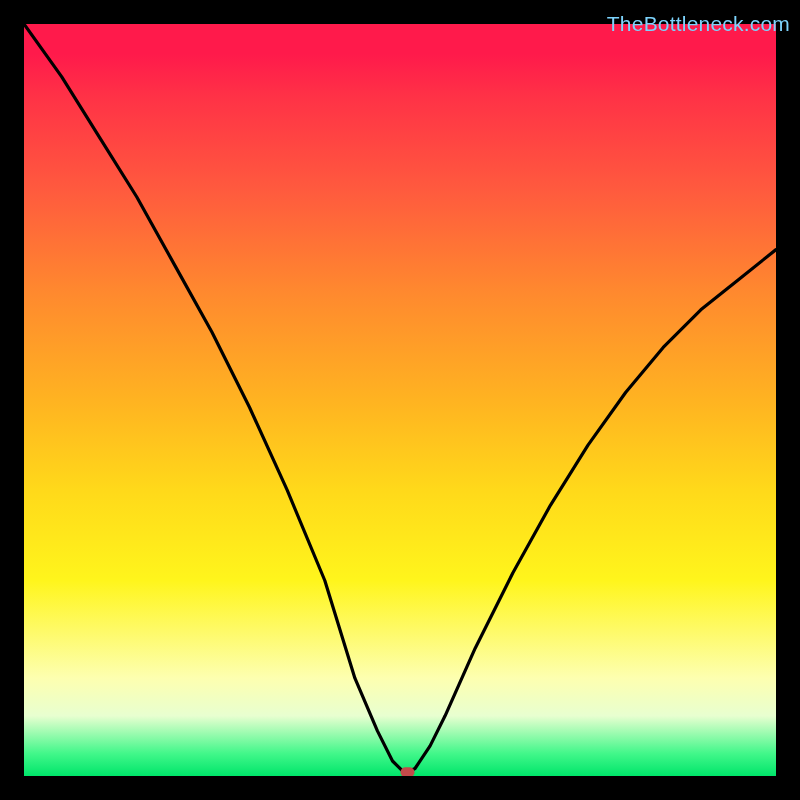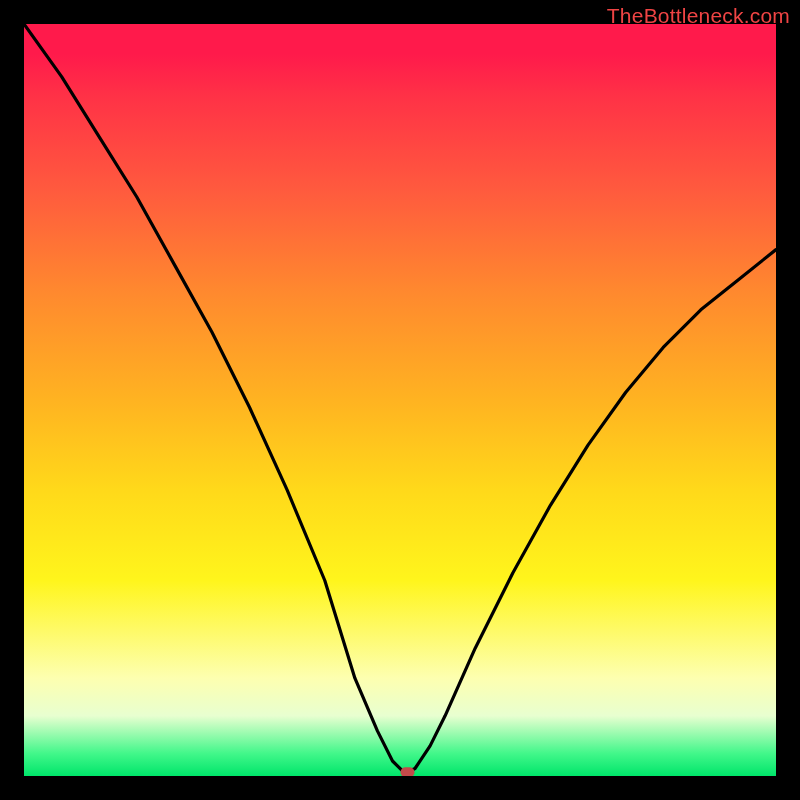--- a/index.html
+++ b/index.html
@@ -33,23 +33,23 @@
       #ffd91a 62%,
       #fff51c 74%,
       #fdffb0 87%,
       #e8ffd0 92%,
       #42f78a 97%,
       #00e56a 100%
     );
   }
   .watermark {
     position: absolute;
-    top: 4px;
+    top: 12px;
     right: 10px;
-    color: #ef4444;
+    color: #7dd3fc;
     font-size: 21px;
     font-weight: 500;
     letter-spacing: 0.2px;
     z-index: 5;
   }
   svg.curve {
     position: absolute;
     left: 0; top: 0;
     width: 752px;
     height: 752px;

